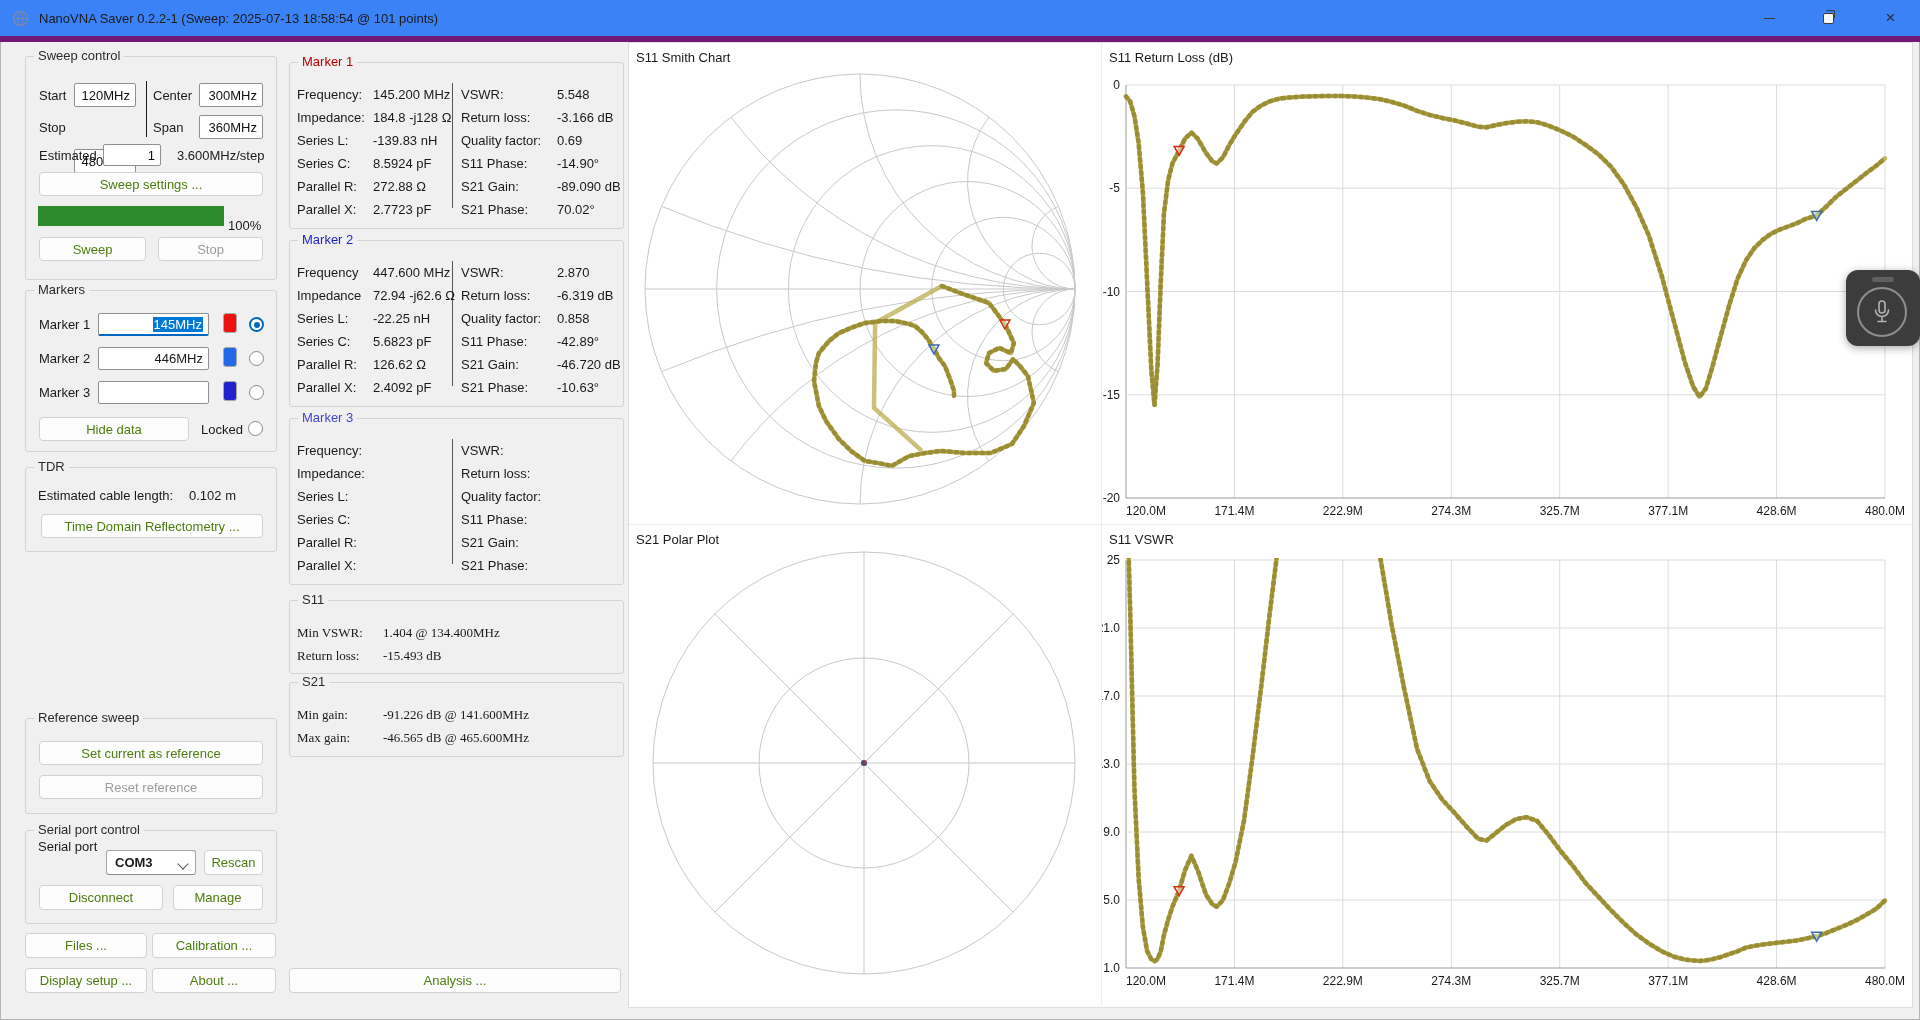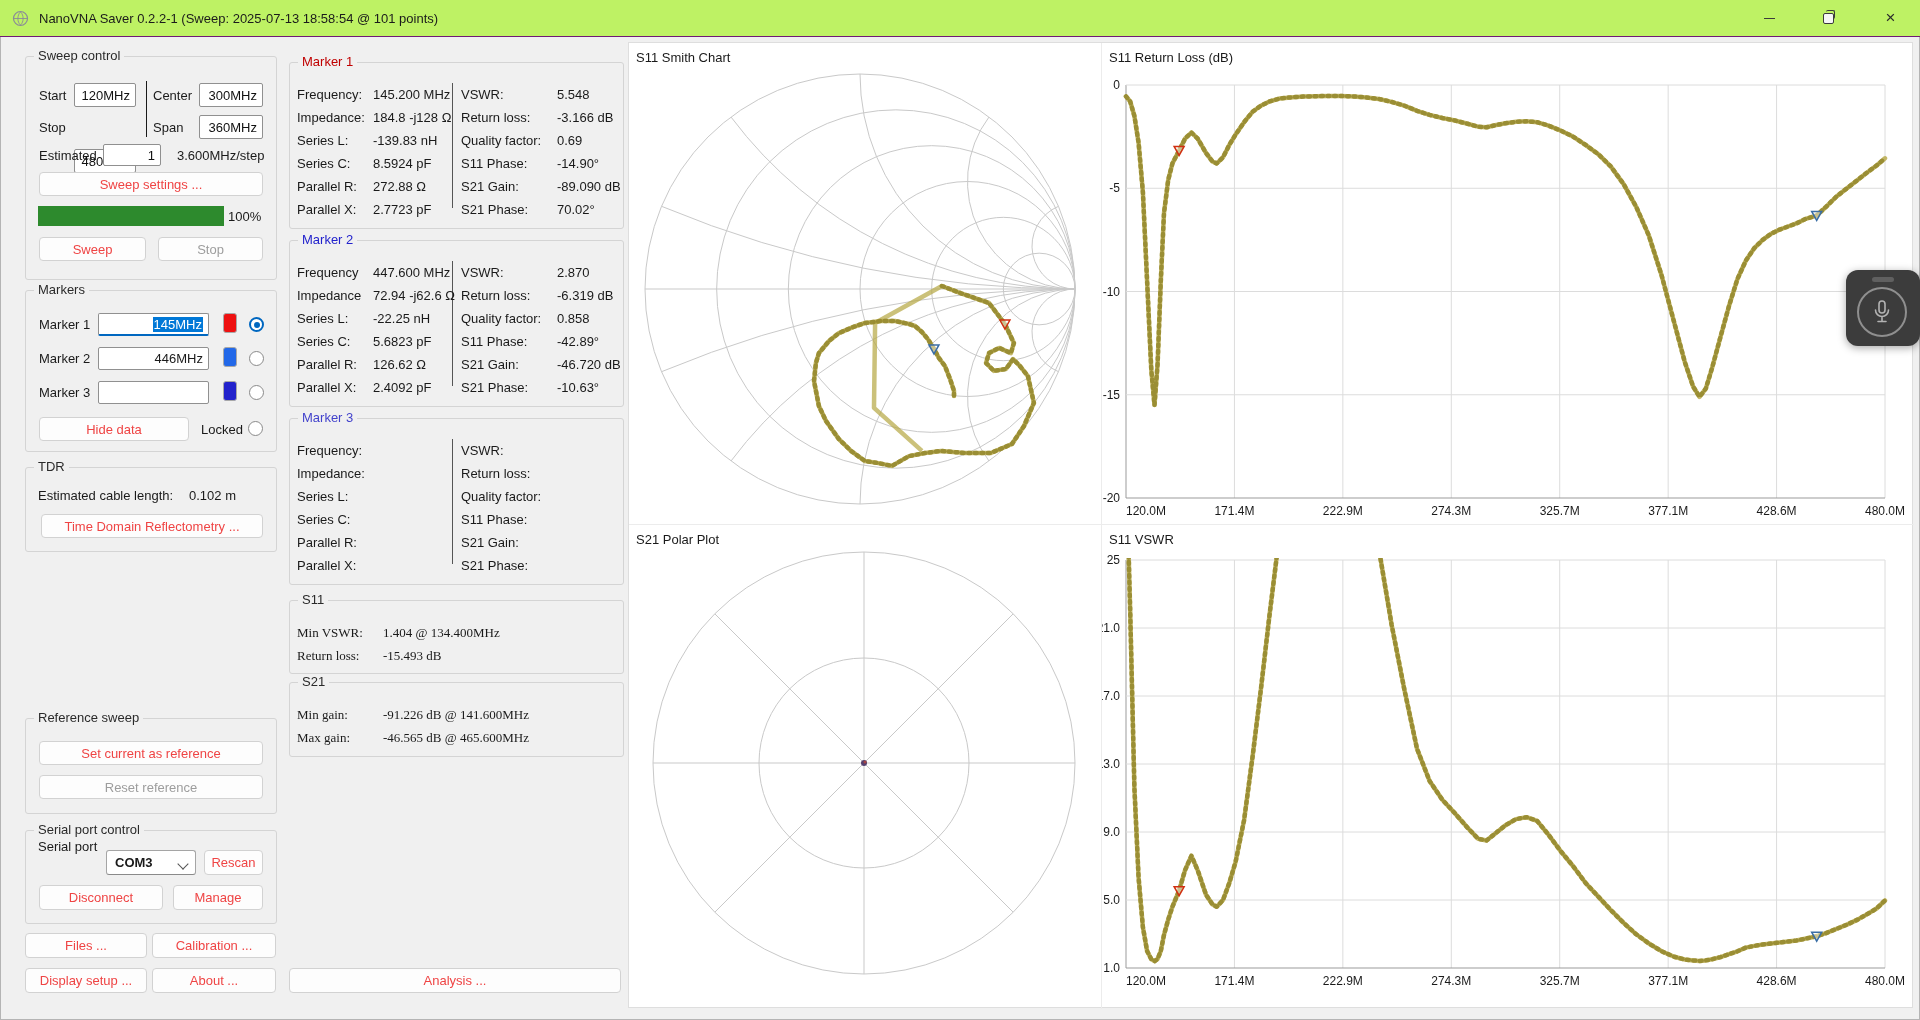--- a/index.html
+++ b/index.html
@@ -1,36 +1,36 @@
 <!DOCTYPE html>
 <html><head>
 <meta charset="utf-8">
 <style>
   html,body{margin:0;padding:0;background:#d8d8d8;}
   .window{position:relative;width:1920px;height:1020px;background:#f0f0f0;overflow:hidden;
     font-family:"Liberation Sans",sans-serif;font-size:13px;color:#1a1a1a;
     box-shadow:inset 0 0 0 1px #b4b4b4;}
   .abs{position:absolute;padding-left:44px;}
   
-  .titlebar{position:absolute;left:0;top:0;width:1920px;height:36px;background:#bef264;
-    border-bottom:1px solid #701a75;display:flex;align-items:center;}
+  .titlebar{position:absolute;left:0;top:0;width:1920px;height:36px;background:#3b82f6;
+    border-bottom:6px solid #701a75;display:flex;align-items:center;}
   .titlebar .title{margin-left:10px;font-size:13px;color:#1b1b1b;}
   .appicon{margin-left:12px;width:17px;height:17px;flex:0 0 auto;}
   .wbtn{position:absolute;top:0;height:36px;display:flex;align-items:center;justify-content:center;}
   .glyph-min{width:11px;height:1px;background:#3b3b3b;}
   .glyph-restore{width:9px;height:9px;border:1px solid #3b3b3b;border-radius:2px;position:relative;background:#f6f6f6;}
   .glyph-restore::before{content:"";position:absolute;left:2px;top:-4px;width:8px;height:8px;
     border:1px solid #3b3b3b;border-radius:2px;border-left:none;border-bottom:none;}
   .glyph-close{font-size:17px;color:#2c2c2c;line-height:36px;}
   
   .gbox{position:absolute;border:1px solid #d4d4d4;border-radius:3px;}
   .gtitle{position:absolute;top:-9px;left:8px;background:#f0f0f0;padding:0 4px;font-size:13px;color:#2a2a2a;white-space:nowrap;}
   
   .btn{position:absolute;background:#fdfdfd;border:1px solid #d2d2d2;border-radius:4px;
-    display:flex;align-items:center;justify-content:center;font-size:13px;color:#ef4444;box-sizing:border-box;}
+    display:flex;align-items:center;justify-content:center;font-size:13px;color:#4d7c0f;box-sizing:border-box;}
   .btn.disabled{color:#9d9d9d;}
   .inp{position:absolute;background:#ffffff;border:1px solid #909090;border-radius:2px;box-sizing:border-box;
     font-family:"Liberation Sans",sans-serif;font-size:13px;color:#111;text-align:right;padding:0 5px;}
   .flabel{position:absolute;font-size:13px;color:#1a1a1a;white-space:nowrap;}
   .vline{position:absolute;width:1px;background:#1a1a1a;}
   .pbar{position:absolute;background:#2d8a2d;}
   .radio{position:absolute;width:15px;height:15px;border:1px solid #8a8a8a;border-radius:50%;background:#fff;box-sizing:border-box;}
   .radio.sel{border:2px solid #0067c0;}
   .radio.sel::after{content:"";position:absolute;left:2.5px;top:2.5px;width:6px;height:6px;border-radius:50%;background:#0067c0;}
   .swatch{position:absolute;width:14px;height:20px;border:1px solid #a8a8a8;border-radius:3px;box-sizing:border-box;}
@@ -100,21 +100,21 @@
       <span class="flabel" style="left:13px;top:63px;">Stop</span>
       <input class="inp" style="left: 48px; top: 58px; width: 62px; height: 24px; margin-top: 34px;" value="480MHz">
       <span class="flabel" style="left:127px;top:63px;">Span</span>
       <input class="inp" style="left: 173px; top: 58px; width: 64px; height: 24px;" value="360MHz">
       <div class="vline" style="left:120px;top:24px;height:56px;"></div>
       <span class="flabel" style="left:13px;top:91px;">Estimated</span>
       <input class="inp" style="left: 77px; top: 87px; width: 58px; height: 22px;" value="1">
       <span class="flabel" style="left:151px;top:91px;">3.600MHz/step</span>
       <div class="btn" style="left:13px;top:115px;width:224px;height:24px;">Sweep settings ...</div>
       <div class="pbar" style="left:12px;top:149px;width:186px;height:20px;"></div>
-      <span class="flabel" style="left:202px;top:152px;">100%</span>
+      <span class="flabel" style="left:202px;top:161px;">100%</span>
       <div class="btn" style="left:13px;top:180px;width:107px;height:24px;">Sweep</div>
       <div class="btn disabled" style="left:132px;top:180px;width:105px;height:24px;">Stop</div>
     </div>
 
     <div class="gbox" style="left:25px;top:254px;width:250px;height:160px;">
       <span class="gtitle">Markers</span>
       <span class="flabel" style="left:13px;top:26px;">Marker 1</span>
       <div class="minput focus" style="left:72px;top:22px;width:111px;height:23px;">
           <span class="seltext">145MHz</span>
         </div>

